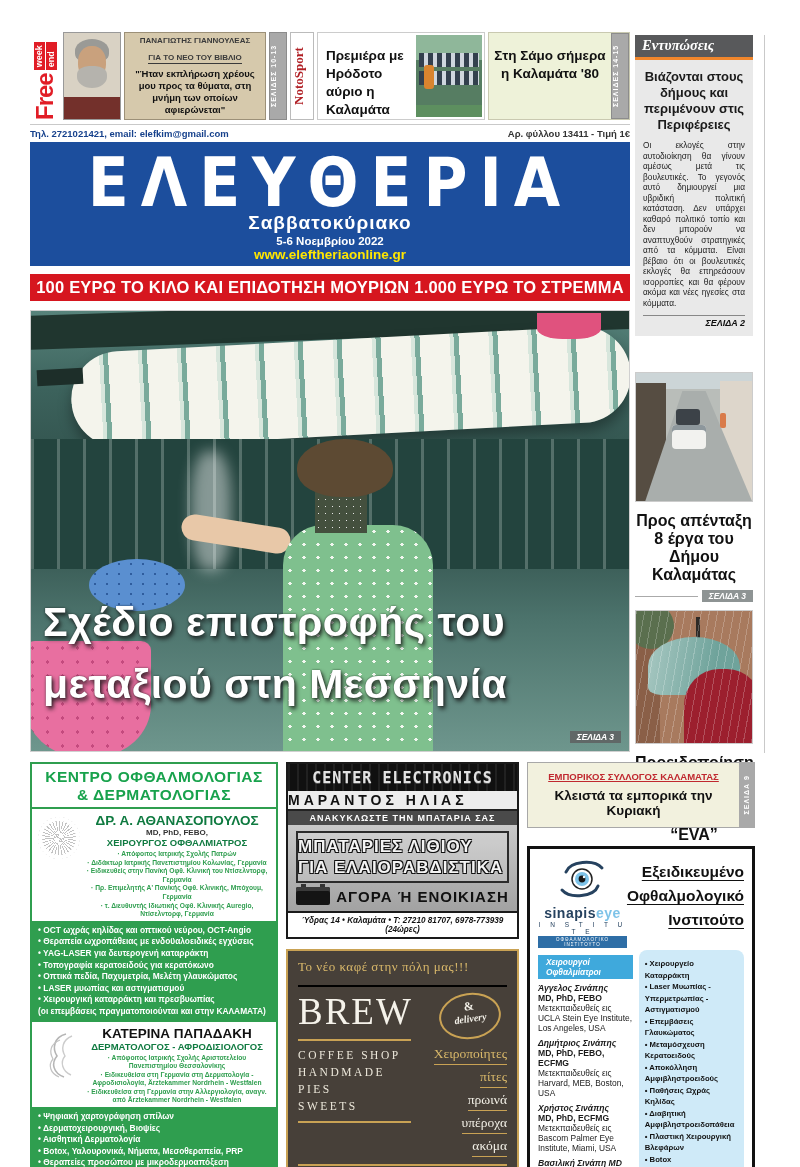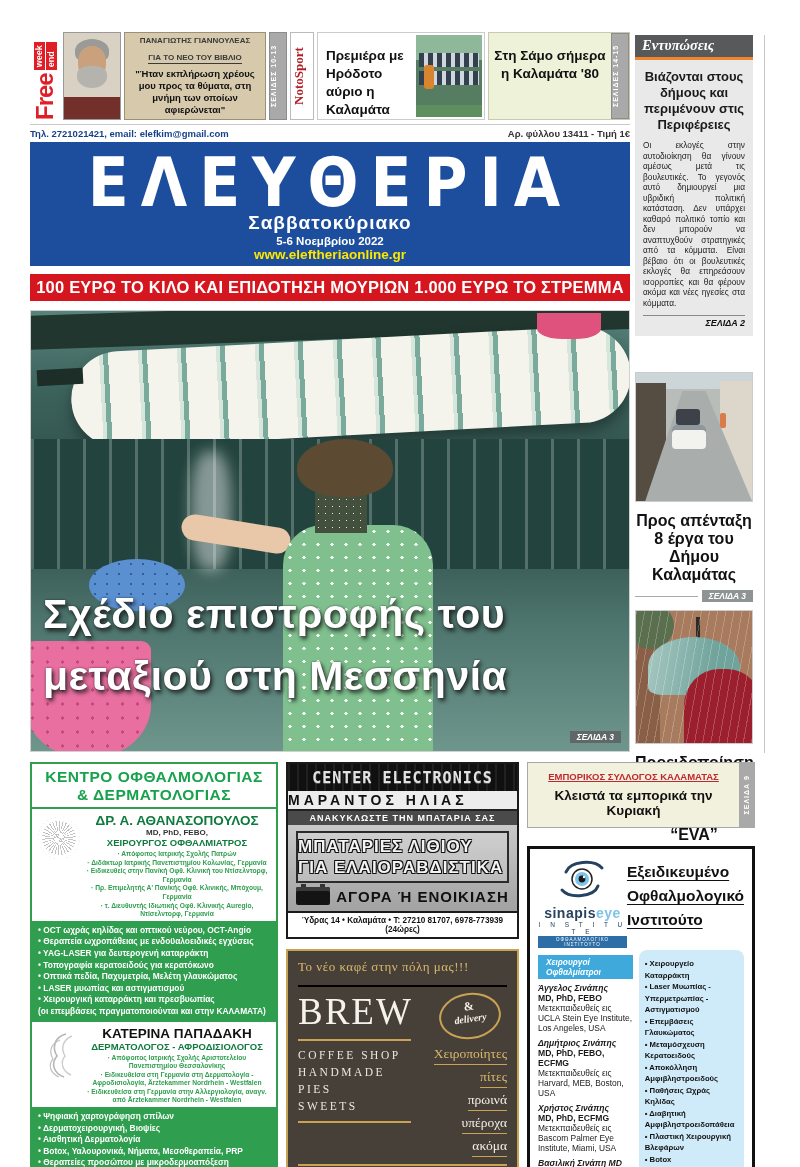--- a/index.html
+++ b/index.html
@@ -67,21 +67,21 @@
   .ph-basket-blue{position:absolute;left:58px;top:248px;width:96px;height:52px;background:#5a8fd0;border-radius:50%;
                   background-image:radial-gradient(circle 3px,#2f5d9e 40%,transparent 45%);background-size:12px 10px;}
   .ph-basket-bl{position:absolute;left:-6px;top:330px;width:126px;height:116px;background:#e86fa0;border-radius:8% 8% 45% 45%;
                 background-image:radial-gradient(circle 4px,#c44a7e 40%,transparent 45%);background-size:15px 14px;}
   .ph-hat{position:absolute;left:266px;top:128px;width:96px;height:58px;background:#5d4a33;border-radius:50% 50% 45% 45%;}
   .ph-scarf{position:absolute;left:284px;top:178px;width:52px;height:44px;
             background:#44503e radial-gradient(circle 2px,#e8e8e8 40%,transparent 45%);background-size:7px 7px;}
   .ph-torso{position:absolute;left:252px;top:214px;width:150px;height:226px;border-radius:40px 40px 0 0;
             background:#7fc08e;background-image:radial-gradient(circle 3.5px,#f2f7f0 45%,transparent 50%);background-size:14px 13px;}
   .ph-arm{position:absolute;left:150px;top:210px;width:110px;height:26px;background:#e8c8a8;border-radius:13px;transform:rotate(9deg);}
-  .headline{position:absolute;left:12px;top:272px;color:#fff;font-weight:bold;font-size:41px;line-height:62px;
+  .headline{position:absolute;left:12px;top:280px;color:#fff;font-weight:bold;font-size:41px;line-height:62px;
             letter-spacing:.5px;text-shadow:2px 3px 4px rgba(20,20,20,.85),0 0 2px rgba(0,0,0,.6);}
   .pbadge{background:#8e9494;color:#fff;font-weight:bold;font-style:italic;font-size:8.5px;padding:1px 7px;}
   .photobadge{position:absolute;right:8px;bottom:8px;background:rgba(95,100,100,.92);}
 
   
   .rail{position:absolute;left:635px;top:35px;width:118px;}
   .vrule{position:absolute;left:764px;top:35px;width:1px;height:718px;background:#c9c9c9;}
   .impress{background:#e9e9e9;padding-bottom:8px;}
   .impress-head{background:#58595b;border-bottom:3px solid #f0862c;color:#fff;
                 font-family:"Liberation Serif",serif;font-style:italic;font-weight:bold;font-size:14.5px;
@@ -150,21 +150,21 @@
   .ae-panel{background:linear-gradient(#c9c9c9,#a2a2a2);padding:6px 8px 4px;}
   .ae-box{border:2px solid #2b2b2b;background:rgba(255,255,255,.16);text-align:left;padding:3px 0;}
   .ae-big{font-size:17px;font-weight:bold;color:#f4f4f4;letter-spacing:1px;line-height:21px;
           text-shadow:-1px -1px 0 #111,1px -1px 0 #111,-1px 1px 0 #111,1px 1px 0 #111;}
   .ae-buy{display:flex;align-items:center;justify-content:center;gap:6px;padding:4px 0 2px;}
   .battery{width:34px;height:18px;background:#141414;border-radius:2px;position:relative;box-shadow:inset 0 4px 0 #3a3a3a;}
   .battery::before{content:"";position:absolute;top:-3px;left:5px;width:5px;height:3px;background:#333;}
   .battery::after{content:"";position:absolute;top:-3px;right:5px;width:5px;height:3px;background:#333;}
   .ae-buy-txt{font-size:15px;font-weight:bold;color:#101010;letter-spacing:1px;}
   .ae-footer{border-top:2px solid #1a1a1a;background:#fff;text-align:center;font-weight:bold;
-             font-size:8.2px;padding:3px 0;color:#111;}
+             font-style:italic;font-size:8.2px;padding:3px 0;color:#111;}
 
   .ad-brew{margin-top:10px;background:#474039;border:2px solid #c9a254;padding:8px 10px 6px;
            font-family:"Liberation Serif",serif;}
   .brew-tag{color:#d9b86a;font-size:13px;letter-spacing:.5px;border-bottom:2px solid #000000;padding-bottom:10px;}
   .brew-body{display:flex;margin-top:4px;}
   .brew-left{width:54%;}
   .brew-name{color:#f5f2ea;font-size:37px;letter-spacing:2px;line-height:42px;}
   .brew-rule{height:2px;background:#c9a254;margin:6px 0;}
   .brew-line{color:#ece7da;font-size:11.5px;letter-spacing:2.5px;line-height:17px;}
   .brew-right{flex:1;text-align:right;}
@@ -185,21 +185,21 @@
   .notice-tab{width:15px;background:#a9a9a9;color:#fff;display:flex;align-items:center;justify-content:center;}
   .notice-tab span{writing-mode:vertical-rl;transform:rotate(180deg);font-size:7px;font-weight:bold;letter-spacing:1px;}
 
   .ad-sinapis{margin-top:18px;border:3px solid #111;background:#fff;padding:7px 8px 0;}
   .sin-top{display:flex;align-items:flex-start;}
   .sin-logo{width:47%;text-align:center;}
   .sin-word{font-weight:bold;font-size:14px;color:#26425f;letter-spacing:.5px;line-height:14px;}
   .sin-word .eye{color:#7ec3e8;}
   .sin-inst{font-size:6.5px;letter-spacing:4px;color:#26425f;margin-top:1px;}
   .sin-bar{background:#2e6ea6;color:#fff;font-size:4.5px;letter-spacing:1px;padding:1px 0;margin-top:1px;}
-  .sin-title{flex:1;text-align:left;padding-top:4px;}
+  .sin-title{flex:1;text-align:right;padding-top:4px;}
   .sin-title div{font-size:15.5px;font-weight:bold;color:#111;line-height:24px;
                  text-decoration:underline;text-underline-offset:3px;}
   .sin-badge{display:inline-block;background:#3fa9dc;color:#fff;font-weight:bold;font-style:italic;
              font-size:8.3px;padding:2px 8px;margin:7px 0 4px;}
   .sin-body{display:flex;gap:6px;}
   .sin-docs{width:46%;}
   .sin-doc{margin-bottom:5px;}
   .sin-doc .nm{font-weight:bold;font-style:italic;font-size:8.6px;line-height:10px;}
   .sin-doc .cr{font-weight:bold;font-size:8.6px;line-height:10px;}
   .sin-doc .dt{font-size:8.4px;line-height:10px;color:#222;}

